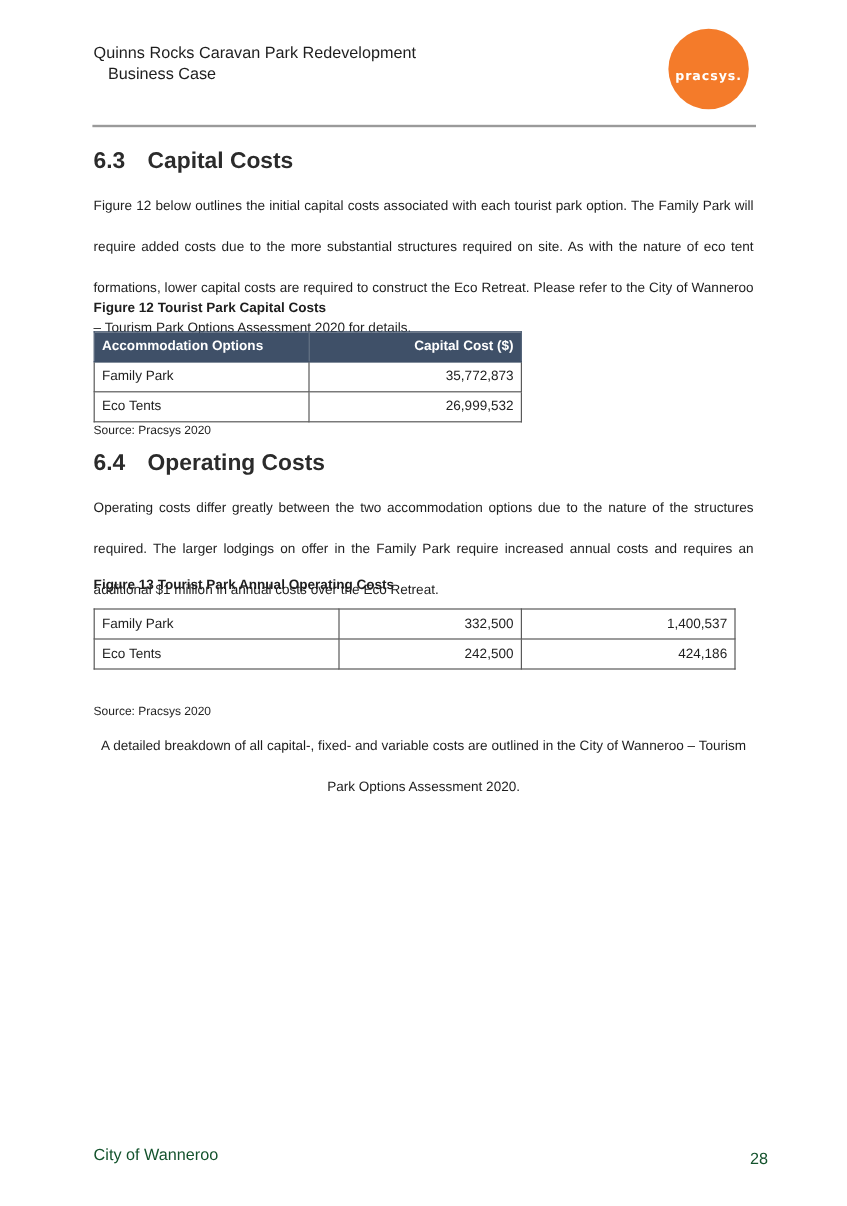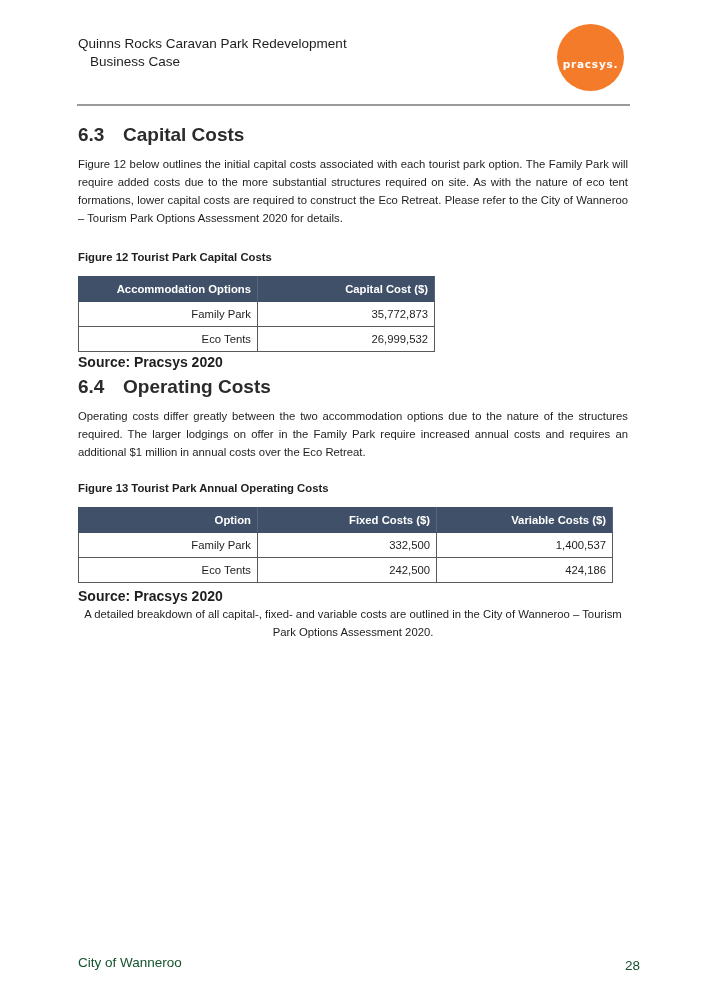--- a/index.html
+++ b/index.html
@@ -6,27 +6,27 @@
   body { width:706px; height:1005px; position:relative; overflow:hidden;
          font-family:"Liberation Sans", sans-serif; color:#1a1a1a; }
   .abs { position:absolute; }
   .hdr-line { font-size:13.5px; line-height:19px; color:#1e1e1e; }
   .rule { left:77px; width:553px; top:104px; height:2px; background:#9a9a9a; }
   .logo { left:557px; top:24px; width:67px; height:67px; border-radius:50%;
           background:#f47b2a; color:#fff; display:flex; align-items:center; justify-content:center;
           font-family:"DejaVu Sans", sans-serif; font-weight:bold; font-size:10.5px; letter-spacing:0.8px; padding-top:12px; box-sizing:border-box; }
   .h2 { font-size:19px; font-weight:bold; color:#2b2b2b; }
   .h2 .num { display:inline-block; width:45px; }
-  .para { left:78px; width:550px; font-size:11.3px; line-height:18px; text-align:justify; color:#1e1e1e; }
+  .para { left:78px; width:550px; font-size:11.3px; line-height:34px; text-align:justify; color:#1e1e1e; }
   .fig { font-size:11.3px; font-weight:bold; color:#1e1e1e; }
-  .src { font-size:14px; font-weight:bold; color:#1e1e1e; }
+  .src { font-size:10px; font-weight:normal; color:#1e1e1e; }
   table { border-collapse:collapse; position:absolute; font-size:11.3px; }
   th { background:#3f5068; color:#fff; font-weight:bold; height:24px; padding:0 6px; border:1px solid #3f5068; border-right:1px solid #55657a; }
   td { height:24px; padding:0 6px; border:1px solid #5a5a5a; color:#1e1e1e;margin-top:27px; }
-  .l { text-align:right; } .r { text-align:right; }
+  .l { text-align:left; } .r { text-align:right; }
   .footer { font-size:13.5px; color:#14532d; }
 </style>
 </head>
 <body>
 
 <div>
   <div class="abs hdr-line" style="left:78px; top:34px;">Quinns Rocks Caravan Park Redevelopment</div>
   <div class="abs hdr-line" style="left:90px; top:52px;">Business Case</div>
   <div class="abs logo">
       <span>pracsys.</span>
@@ -59,25 +59,20 @@
 <div class="abs src" style="left:78px; top:354px;">Source: Pracsys 2020</div>
 
 <div class="abs h2" style="left:78px; top:376px;">
   <span class="num">6.4</span><span>Operating Costs</span>
 </div>
 <div class="abs para" style="top:407px;">Operating costs differ greatly between the two accommodation options due to the nature of the structures required. The larger lodgings on offer in the Family Park require increased annual costs and requires an additional $1 million in annual costs over the Eco Retreat.</div>
 <div class="abs fig" style="left:78px; top:482px;">Figure 13 Tourist Park Annual Operating Costs</div>
 
 <table style="left:78px; top:507px; width:535px;">
   <tbody>
-      <tr>
-    <th class="l" style="width:166px;">Option</th>
-    <th class="r" style="width:166px;">Fixed Costs ($)</th>
-    <th class="r">Variable Costs ($)</th>
-  </tr>
   <tr>
     <td class="l">Family Park</td>
     <td class="r">332,500</td>
     <td class="r">1,400,537</td>
   </tr>
   <tr>
     <td class="l">Eco Tents</td>
     <td class="r">242,500</td>
     <td class="r">424,186</td>
   </tr>

